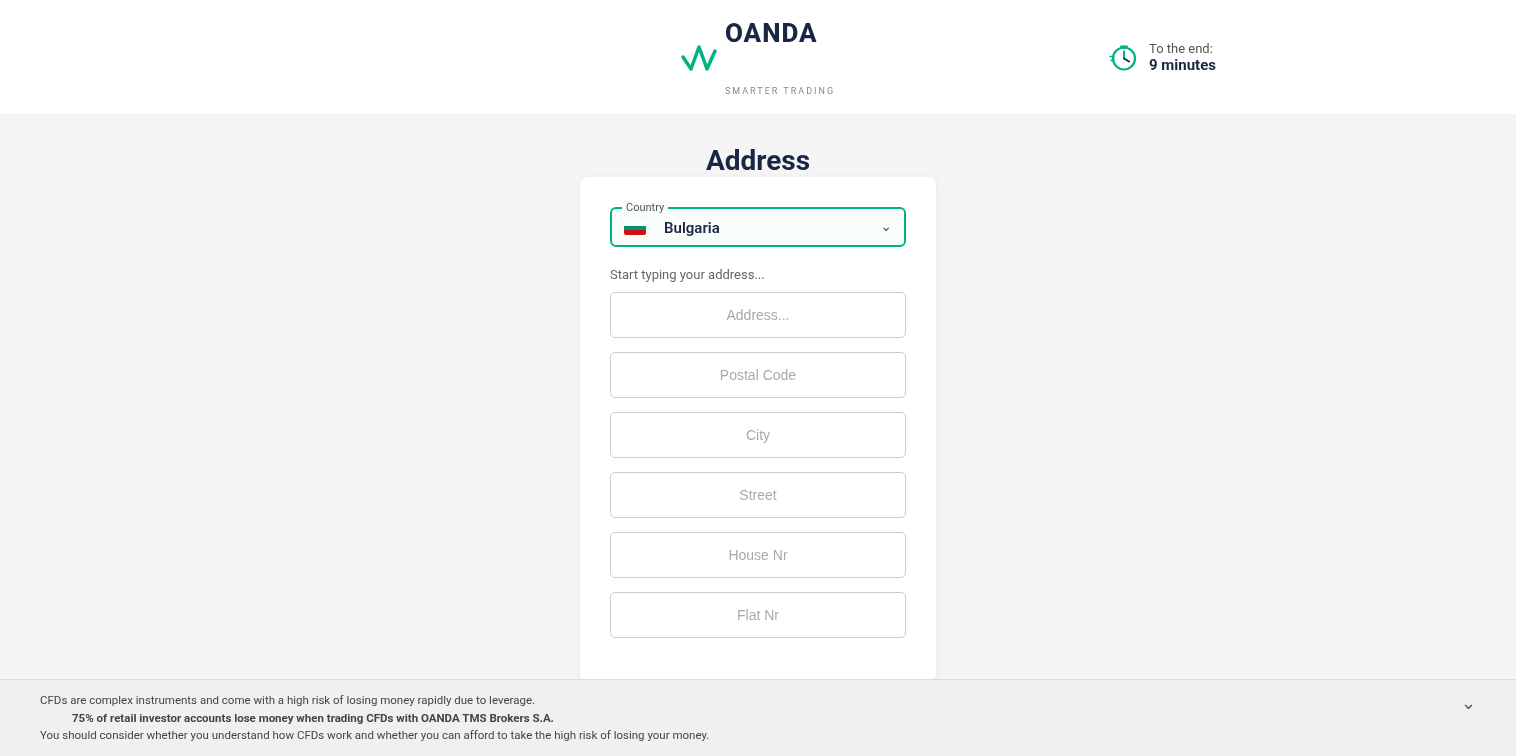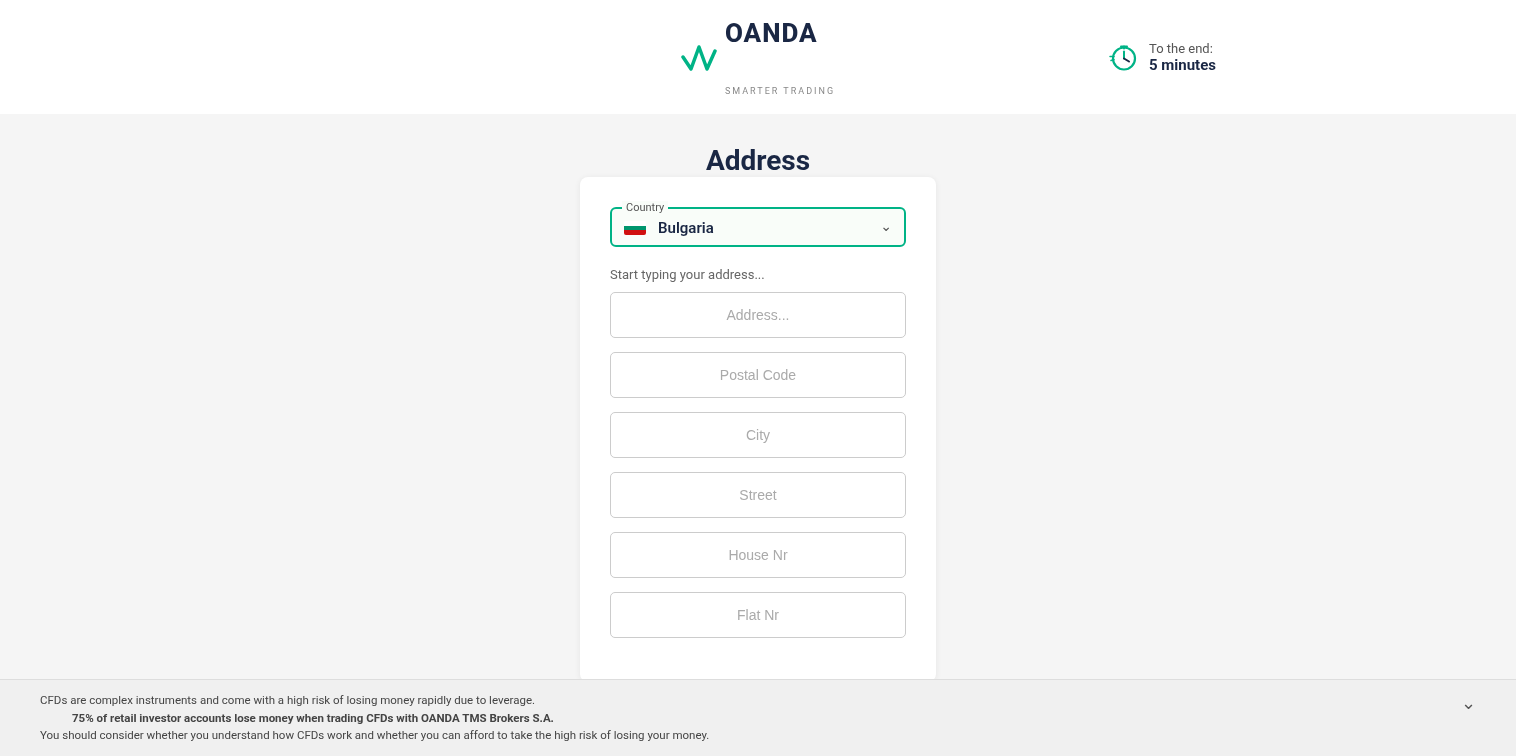--- a/index.html
+++ b/index.html
@@ -134,21 +134,21 @@
     .country-select-row {
       display: flex;
       align-items: center;
       justify-content: space-between;
       cursor: pointer;
     }
 
     .country-flag-name {
       display: flex;
       align-items: center;
-      gap: 12px;
+      gap: 18px;
       padding-top: 4px;
     }
 
     .flag-icon {
       width: 22px;
       height: 14px;
       display: inline-block;
       position: relative;
       overflow: hidden;
       border-radius: 2px;
@@ -277,21 +277,21 @@
       <line x1="15" y1="16" x2="15" y2="9" stroke="#00b386" stroke-width="2" stroke-linecap="round"></line>
       <line x1="15" y1="16" x2="20" y2="19" stroke="#1a2744" stroke-width="2" stroke-linecap="round"></line>
       <line x1="12" y1="4" x2="18" y2="4" stroke="#00b386" stroke-width="2" stroke-linecap="round"></line>
       <line x1="15" y1="4" x2="15" y2="6" stroke="#00b386" stroke-width="2" stroke-linecap="round"></line>
 
       <line x1="1" y1="14" x2="5" y2="14" stroke="#00b386" stroke-width="1.5" stroke-linecap="round"></line>
       <line x1="2" y1="18" x2="5" y2="17" stroke="#00b386" stroke-width="1.5" stroke-linecap="round"></line>
     </svg>
     <div class="timer-text">
       <span class="timer-label">To the end:</span>
-      <span class="timer-value">5 minutes</span>
+      <span class="timer-value">9 minutes</span>
     </div>
   </div>
 </div>
 
 <div class="main-content">
   <h1 class="page-title">Address</h1>
 
   <div class="form-card">
 
     

